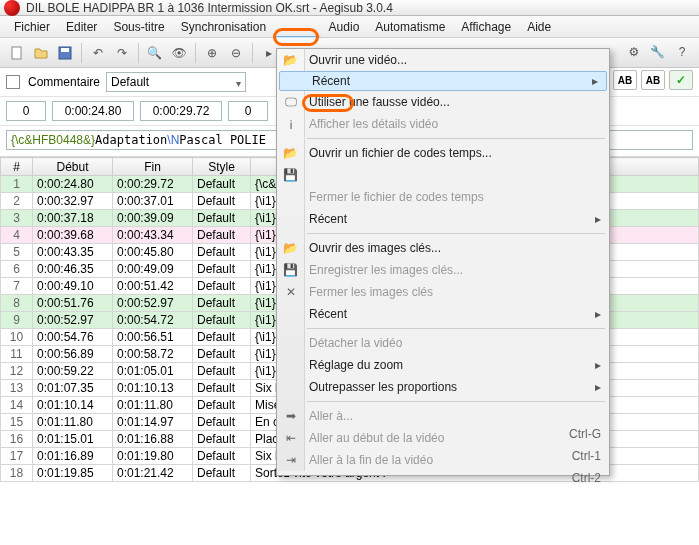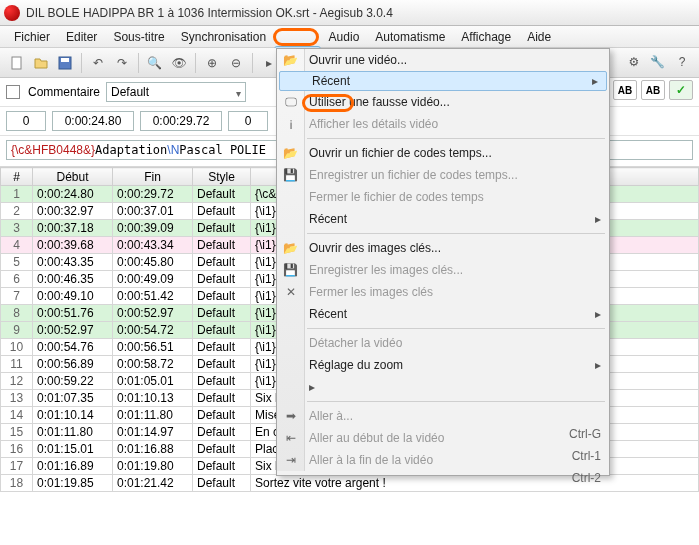--- a/index.html
+++ b/index.html
@@ -1,17 +1,17 @@
 <!DOCTYPE html>
 <html><head>
 <meta charset="utf-8">
 <style>
   * { box-sizing: border-box; font-family: "Segoe UI", Tahoma, sans-serif; font-size: 12px; }
   body { margin: 0; background: #fff; overflow: hidden; width: 699px; height: 545px; }
-  .titlebar { height: 26px; background: linear-gradient(#fdfdfd,#e8e8e8); display: flex; align-items: center; padding: 0 4px; border-bottom: 1px solid #bbb; }
+  .titlebar { height: 16px; background: linear-gradient(#fdfdfd,#e8e8e8); display: flex; align-items: center; padding: 0 4px; border-bottom: 1px solid #bbb; }
   .titlebar .appicon { width: 16px; height: 16px; background: radial-gradient(circle at 30% 30%, #f33, #900); border-radius: 50%; margin-right: 6px; }
   .titlebar .title { color: #333; }
   .menubar { height: 22px; background: linear-gradient(#fbfbfb,#ececec); display: flex; align-items: center; padding: 0 6px; gap: 0; border-bottom: 1px solid #d0d0d0; }
   .menubar .mitem { padding: 2px 8px; color: #222; cursor: default; }
   .menubar .mitem.open { background: #cde7fa; border: 1px solid #7bb3d8; border-radius: 3px; padding: 1px 7px; margin-top: 37px; }
   .circled { position: absolute; border: 3px solid #f60; border-radius: 14px; pointer-events: none; z-index: 50; }
   .toolbar { height: 30px; background: linear-gradient(#fafafa,#e3e3e3); border-bottom: 1px solid #c8c8c8; display: flex; align-items: center; padding: 0 6px; gap: 2px; position: relative; }
   .tbtn { width: 22px; height: 22px; display: flex; align-items: center; justify-content: center; color: #555; border-radius: 2px; }
   .tbtn svg { width: 16px; height: 16px; }
   .tsep { width: 1px; height: 20px; background: #c9c9c9; margin: 0 3px; }
@@ -19,21 +19,21 @@
   .abbtn { width: 24px; height: 20px; border: 1px solid #bbb; border-radius: 2px; display:flex; align-items:center; justify-content:center; font-weight:bold; font-size:10px; background:#fff; }
   .abbtn.red { color:#c00; }
   .checkbtn { width:24px; height:20px; border:1px solid #bbb; border-radius:2px; background:#eaf7ea; display:flex; align-items:center; justify-content:center; color:#2a2; font-weight:bold; }
   .row2 { display:flex; align-items:center; padding:4px 6px; gap:6px; border-bottom:1px solid #e2e2e2; }
   .combo { flex:0 0 140px; height:20px; border:1px solid #abb; background:#fff; padding:0 18px 0 4px; line-height:18px; position:relative; }
   .combo::after { content:"▾"; position:absolute; right:4px; top:2px; color:#666; font-size:10px; }
   .nbox { width:82px; height:20px; border:1px solid #abb; background:#fff; text-align:center; line-height:18px; }
   .chk { width:14px; height:14px; border:1px solid #888; background:#fff; margin-right:2px; }
   .editline { padding:4px 6px 6px 6px; border-bottom:1px solid #d8d8d8; }
   .editbox { width:100%; height:20px; border:1px solid #abb; padding:0 4px; line-height:18px; font-family: monospace; white-space:nowrap; overflow:hidden; }
-  .editbox .tagc { color:#b91c1c; }
+  .editbox .tagc { color:#4d7c0f; }
   .editbox .tagn { color:#36c; }
   .grid { width:100%; border-collapse:collapse; }
   .grid th { background: linear-gradient(#fbfbfb,#e7e7e7); border:1px solid #cfcfcf; font-weight:normal; padding:1px 4px; height:18px; }
   .grid td { border:1px solid #d6d6d6; padding:1px 4px; height:17px; white-space:nowrap; }
   .grid td.num { text-align:center; color:#666; background:#f5f5f5; }
   .grid tr.g td { background:#d9f4da; }
   .grid tr.p td { background:#fde7f2; }
   .grid tr.w td { background:#fff; }
   .grid td.texte { font-family: inherit; }
   .dropdown { position:absolute; left:276px; top:48px; width:334px; background:#f2f2f2; border:1px solid #a7a7a7; box-shadow:3px 3px 6px rgba(0,0,0,.25); z-index:40; }
@@ -296,21 +296,20 @@
           <div class="dicn">ℹ</div>
           <div class="dlbl">Afficher les détails vidéo</div>
         </div>
         <div class="dsep"></div>
         <div class="drow">
           <div class="dicn">📂</div>
           <div class="dlbl">Ouvrir un fichier de codes temps...</div>
         </div>
         <div class="drow disabled">
           <div class="dicn">💾</div>
-          <div class="dlbl">Enregistrer un fichier de codes temps...</div>
         </div>
         <div class="drow disabled">
           <div class="dicn"></div>
           <div class="dlbl">Fermer le fichier de codes temps</div>
         </div>
         <div class="drow">
           <div class="dicn"></div>
           <div class="dlbl">Récent</div>
           <div class="darr">▸</div>
         </div>
@@ -337,20 +336,21 @@
           <div class="dicn"></div>
           <div class="dlbl">Détacher la vidéo</div>
         </div>
         <div class="drow">
           <div class="dicn"></div>
           <div class="dlbl">Réglage du zoom</div>
           <div class="darr">▸</div>
         </div>
         <div class="drow">
           <div class="dicn"></div>
+          <div class="dlbl">Outrepasser les proportions</div>
           <div class="darr">▸</div>
         </div>
         <div class="dsep"></div>
         <div class="drow disabled">
           <div class="dicn">➡</div>
           <div class="dlbl">Aller à...</div>
           <div class="dkey">Ctrl-G</div>
         </div>
         <div class="drow disabled">
           <div class="dicn">⇤</div>

